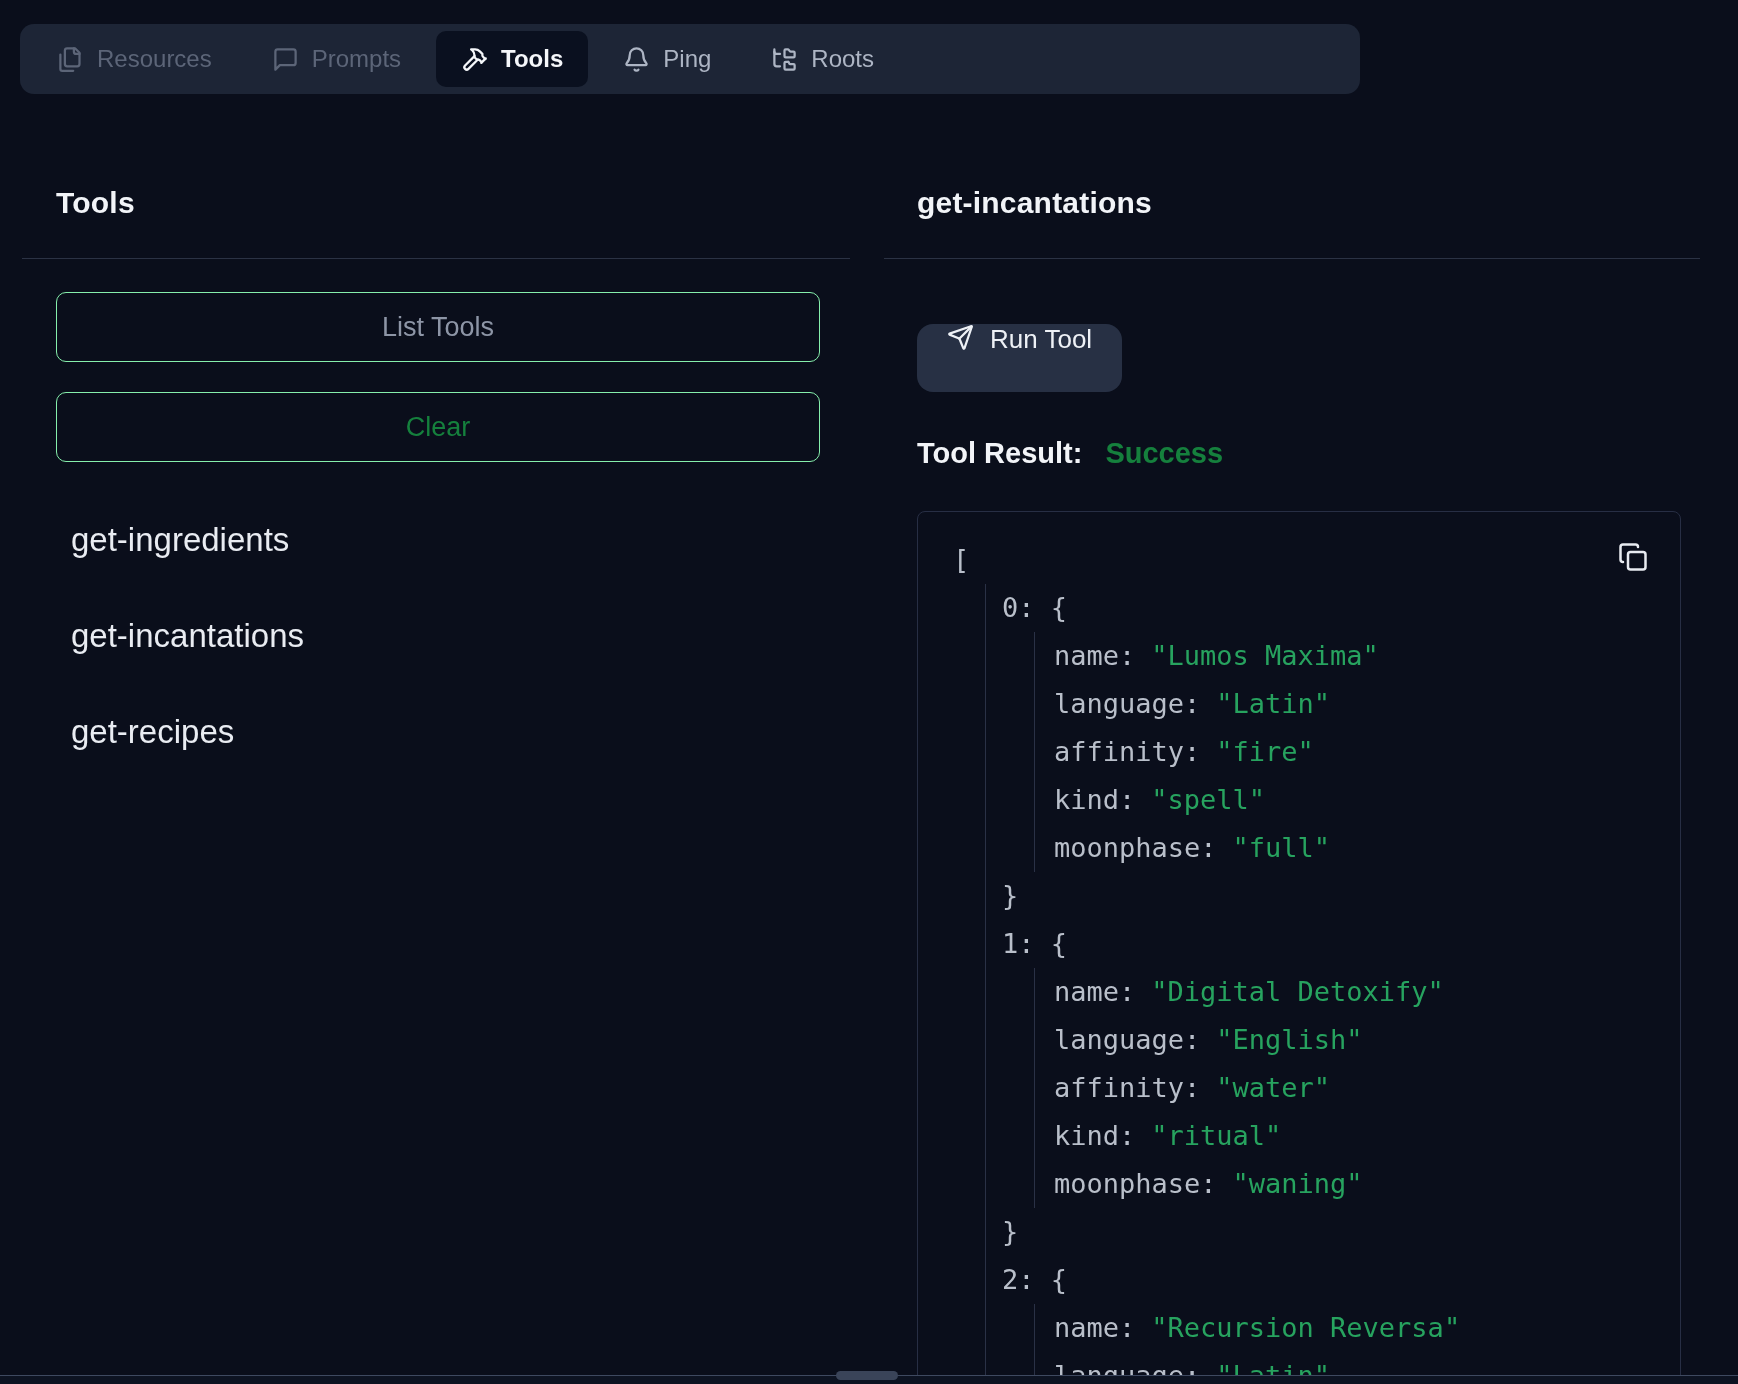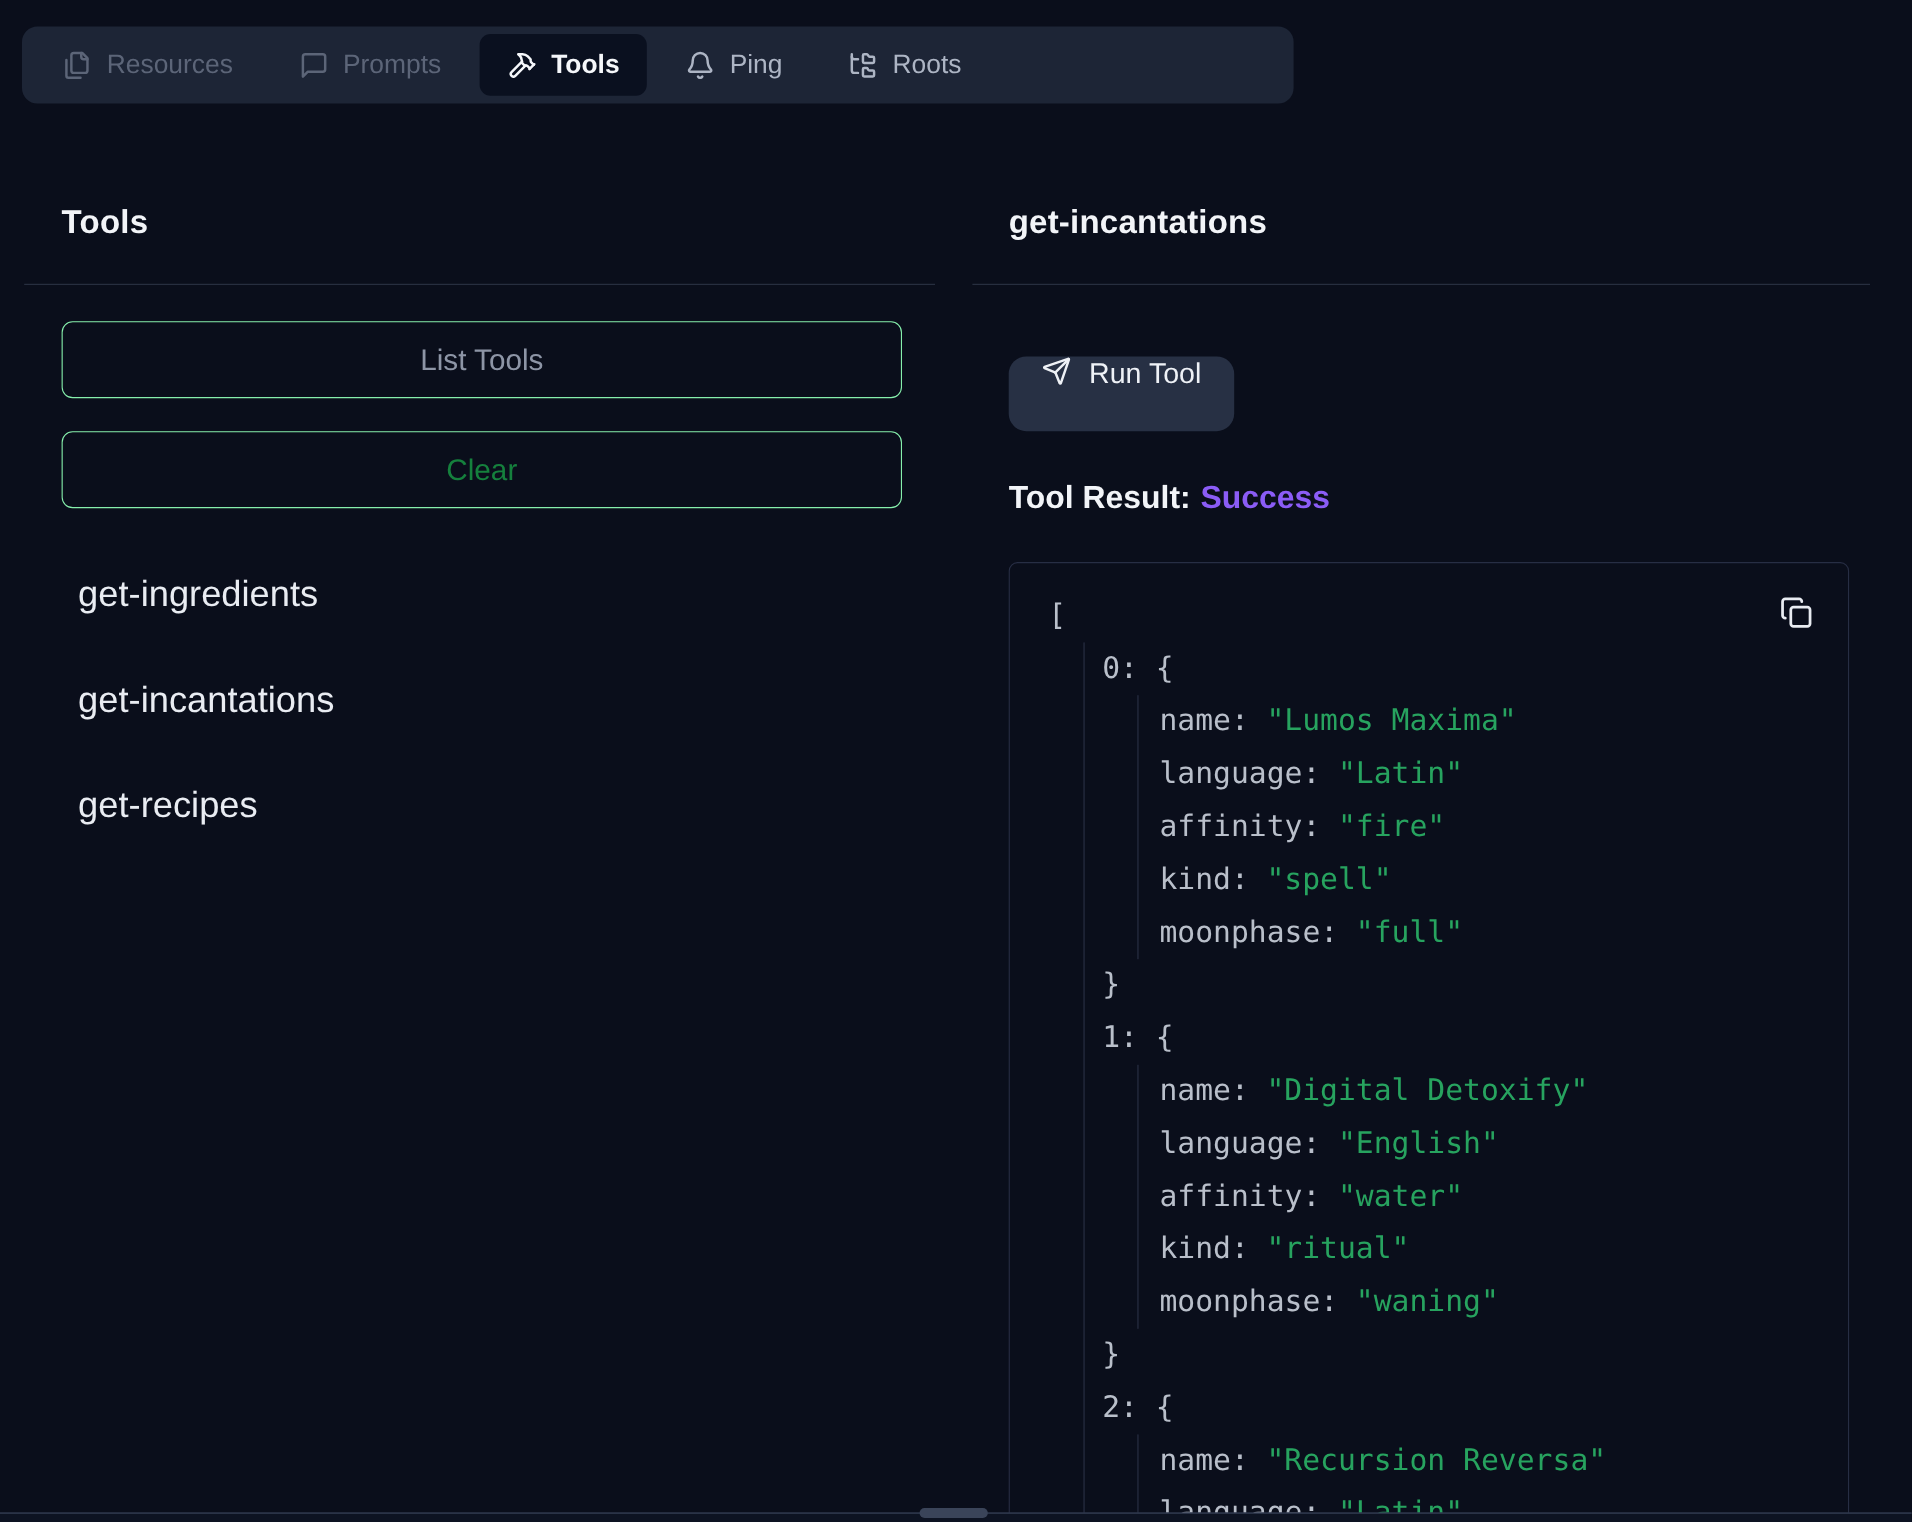--- a/index.html
+++ b/index.html
@@ -6,21 +6,21 @@
   html,body { width:1738px; height:1384px; overflow:hidden; }
   body {
     position:relative;
     background:#0a0e1b;
     font-family:"Liberation Sans", sans-serif;
     color:#e9ecf2;
   }
 
   
   .navbar {
-    position:absolute; left:20px; top:24px; width:1156px; height:70px;
+    position:absolute; left:20px; top:24px; width:1340px; height:70px;
     background:#1d2536; border-radius:14px;
     display:flex; align-items:center; padding:0 12px; gap:10px;
   }
   .tab {
     display:flex; align-items:center; gap:13px;
     height:56px; padding:0 25px; border:none; border-radius:10px;
     background:transparent; cursor:pointer;
     font-family:inherit; font-size:24px; font-weight:500; color:#adb5c4;
   }
   .tab.disabled { color:#5c6578; }
@@ -55,21 +55,21 @@
 
   
   #run-btn {
     position:absolute; left:917px; top:324px; height:68px; padding:0 30px;
     display:flex; gap:16px;
     background:#273044; border:none; border-radius:16px; cursor:pointer;
     font-family:inherit; font-size:26px; font-weight:500; color:#eef1f6;
   }
   #run-btn svg { width:27px; height:27px; }
   #tool-result { position:absolute; left:917px; top:437px; font-size:29px; font-weight:700; color:#f2f4f8; }
-  #tool-result .status { color:#8b5cf6; margin-left:9px;text-align:center; }
+  #tool-result .status { color:#15803d; margin-left:23px;text-align:center; }
 
   #json-box {
     position:absolute; left:917px; top:511px; width:764px; height:1000px;
     border:1px solid #272e44; border-radius:8px;
     padding:24px 20px 0 35px; overflow:hidden;
   }
   #copy-btn {
     position:absolute; top:30px; right:31px; width:32px; height:32px;
     background:none; border:none; cursor:pointer; color:#e8ebf1; padding:0;
   }

